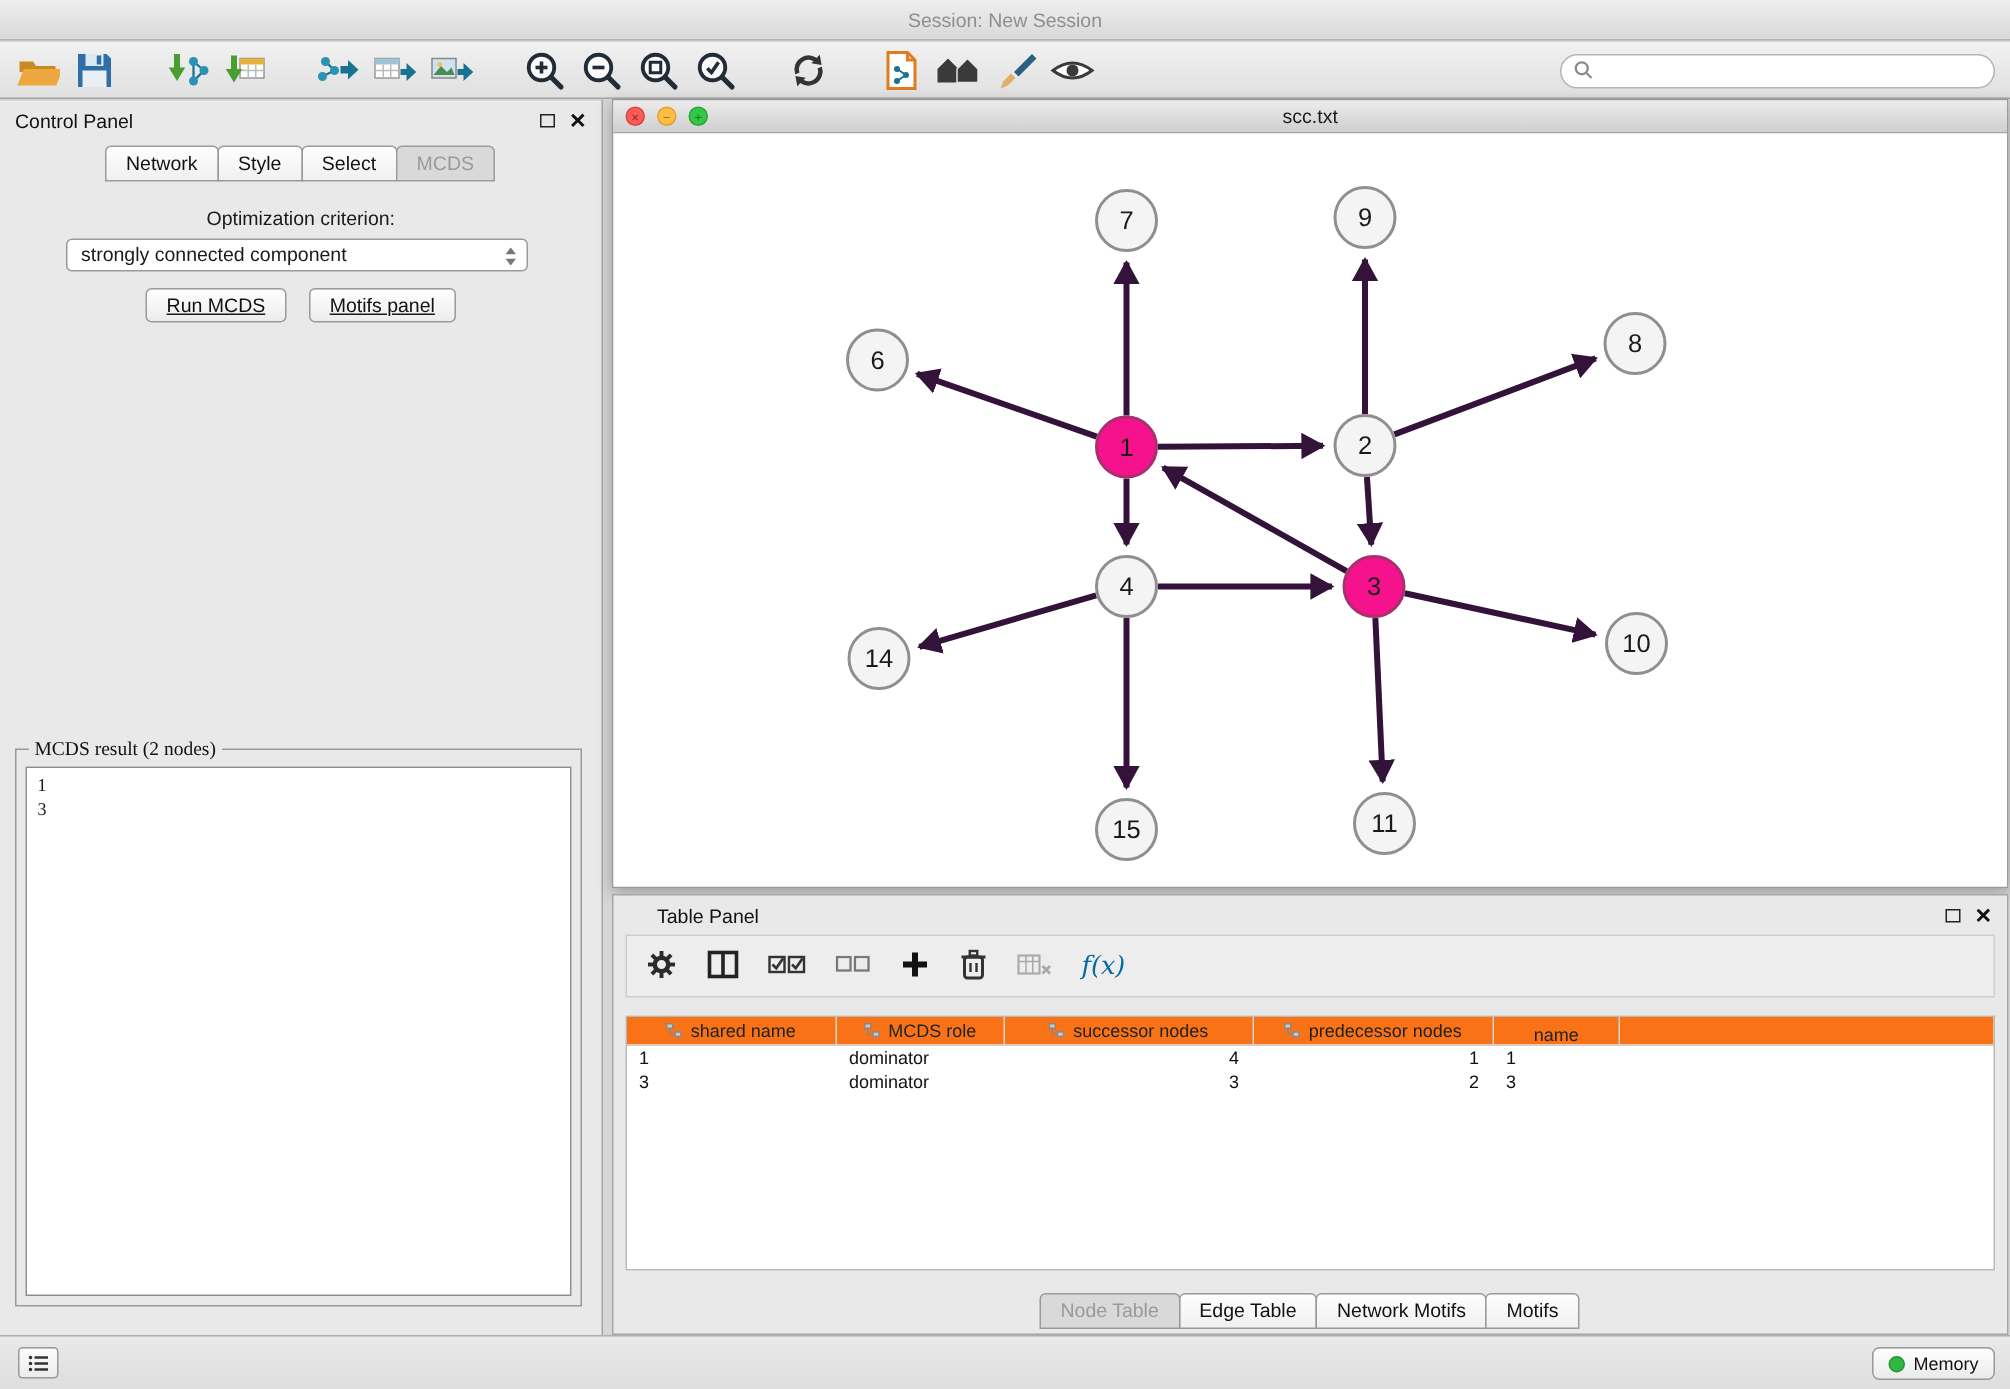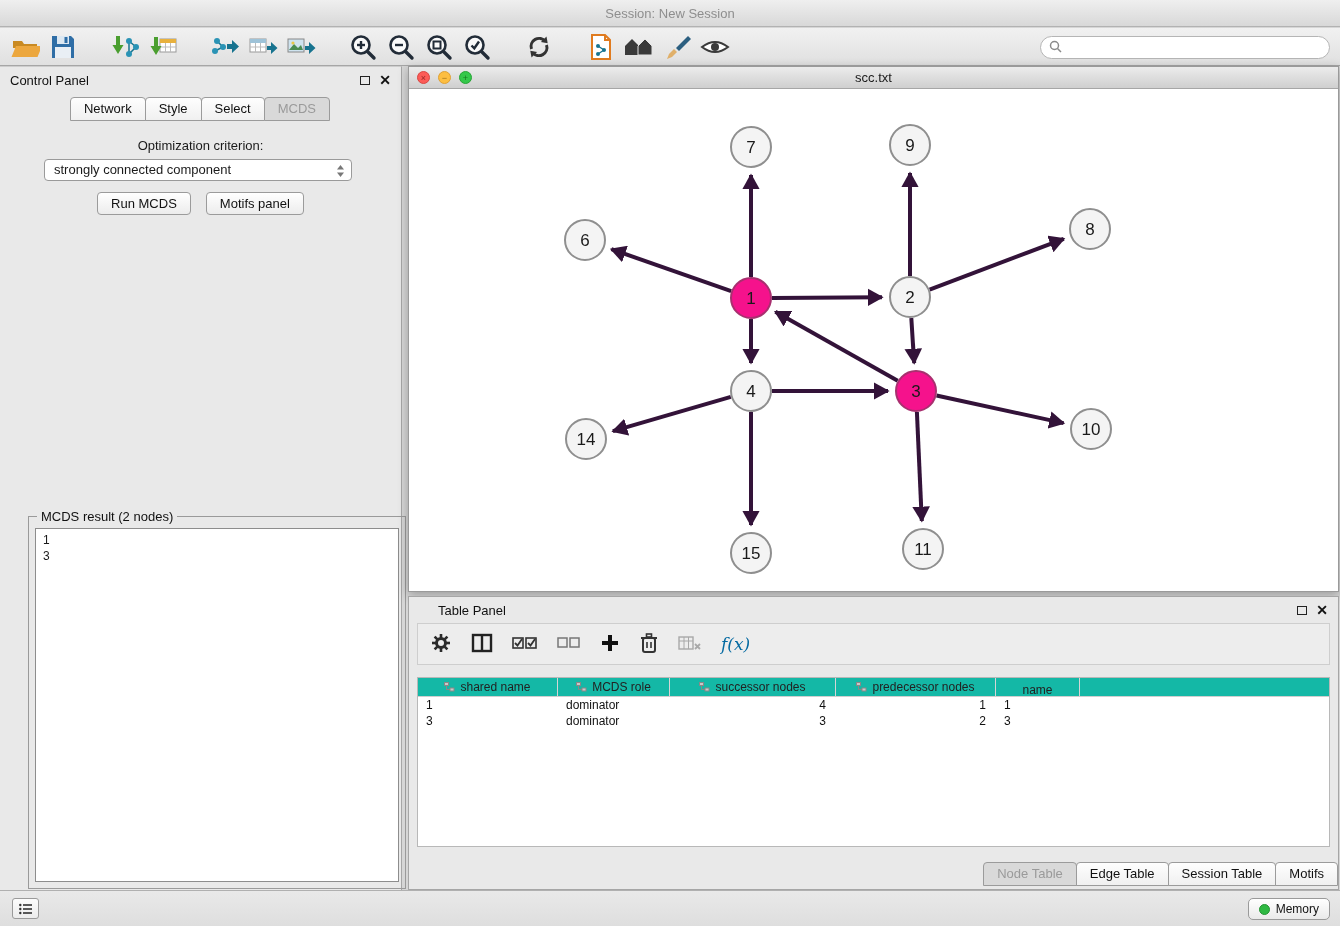--- a/index.html
+++ b/index.html
@@ -57,24 +57,24 @@
     background:#e9e9e9; border-right:1px solid #a6a6a6; border-top:1px solid #cdcdcd;
   }
   .cp-tabs { position:absolute; top:30px; left:0; width:100%; display:flex; justify-content:center; }
   .opt-label { position:absolute; top:71px; left:0; width:100%; text-align:center; font-size:13px; }
   .dropdown {
     position:absolute; top:92px; left:44px; width:308px; height:22px;
     background:#fff; border:1px solid #9a9a9a; border-radius:4px;
     font-size:13px; line-height:20px; padding-left:9px;
   }
   .dropdown .dd-arrows { position:absolute; right:6px; top:4px; }
-  .btn-row { position:absolute; top:125px; left:0; width:100%; display:flex; justify-content:center; gap:15px; }
+  .btn-row { position:absolute; top:125px; left:0; width:100%; display:flex; justify-content:center; gap:15px;text-decoration:underline; }
   .result-fieldset {
     position:absolute; top:424px; left:10px; width:378px; height:380px;
-    border:1px solid #9a9a9a; margin:18px; padding:4px 6px 6px;
+    border:1px solid #9a9a9a; margin:0; padding:4px 6px 6px;font-family:Liberation Serif, serif;
   }
   .result-fieldset legend { font-size:13px; padding:0 4px; margin-left:2px; color:#111; }
   .result-box {
     width:100%; height:100%; background:#fff; border:1px solid #8d8d8d;
     font-size:12px; padding:3px 7px; line-height:16px; overflow:auto;
   }
 
   
   .net-window {
     position:absolute; left:408px; top:66px; width:931px; height:526px;
@@ -100,28 +100,28 @@
   .tp-toolbar {
     position:absolute; top:26px; left:8px; right:8px; height:42px;
     display:flex; align-items:center; gap:19px; padding-left:12px;
     background:#ededed; border:1px solid #cecece;
   }
   .fx-label { font-family:"DejaVu Serif", serif; font-style:italic; font-size:17px; color:#0369a1; }
   .tp-table {
     position:absolute; top:80px; left:8px; right:8px; height:170px;
     background:#fff; border:1px solid #b8b8b8; overflow:hidden;
   }
-  .tp-head { display:flex; height:19px; background:#14b8a6; border-bottom:1px solid #cfcfcf;text-align:right; }
+  .tp-head { display:flex; height:19px; background:#f97316; border-bottom:1px solid #cfcfcf;text-align:right; }
   .th { display:flex; align-items:center; justify-content:center; gap:5px; border-right:1px solid #d5d5d5; font-size:12px; color:#222; flex:0 0 auto; }
   .th.fill { flex:1 1 auto; border-right:none; }
   .tr { display:flex; height:16px; align-items:center; }
   .td { font-size:12px; color:#111; flex:0 0 auto; }
   .td.a-l { padding-left:8px; }
   .td.a-r { text-align:right; padding-right:10px; }
-  .tp-tabs { position:absolute; bottom:3px; left:0; right:0; display:flex; justify-content:flex-end; }
+  .tp-tabs { position:absolute; bottom:3px; left:0; right:0; display:flex; justify-content:center; }
 
   
   .statusbar {
     position:absolute; left:0; bottom:0; width:100%; height:36px;
     background:linear-gradient(#e9e9e9,#dedede); border-top:1px solid #b0b0b0;margin-top:48px;
   }
   .list-btn {
     position:absolute; left:12px; top:7px; width:27px; height:21px;
     border:1px solid #9a9a9a; border-radius:3px; background:linear-gradient(#fcfcfc,#ececec);
     display:flex; align-items:center; justify-content:center; padding:0;
@@ -537,21 +537,21 @@
           <div class="td a-r" style="width: 166px;">3</div>
           <div class="td a-r" style="width: 160px;">2</div>
           <div class="td a-l" style="width: 84px;">3</div>
         </div>
       </div>
   </div>
 
   <div class="tp-tabs" id="tp-tabs">
       <div class="tab active">Node Table</div>
       <div class="tab">Edge Table</div>
-      <div class="tab">Session Table</div>
+      <div class="tab">Network Motifs</div>
       <div class="tab">Motifs</div>
     </div>
 </div>
 
 <div class="statusbar">
   <button class="list-btn">
     <svg width="14" height="12" viewBox="0 0 14 12">
       <g stroke="#333" stroke-width="1.6">
           <line x1="4" y1="2" x2="13" y2="2"></line>
           <line x1="4" y1="6" x2="13" y2="6"></line>

